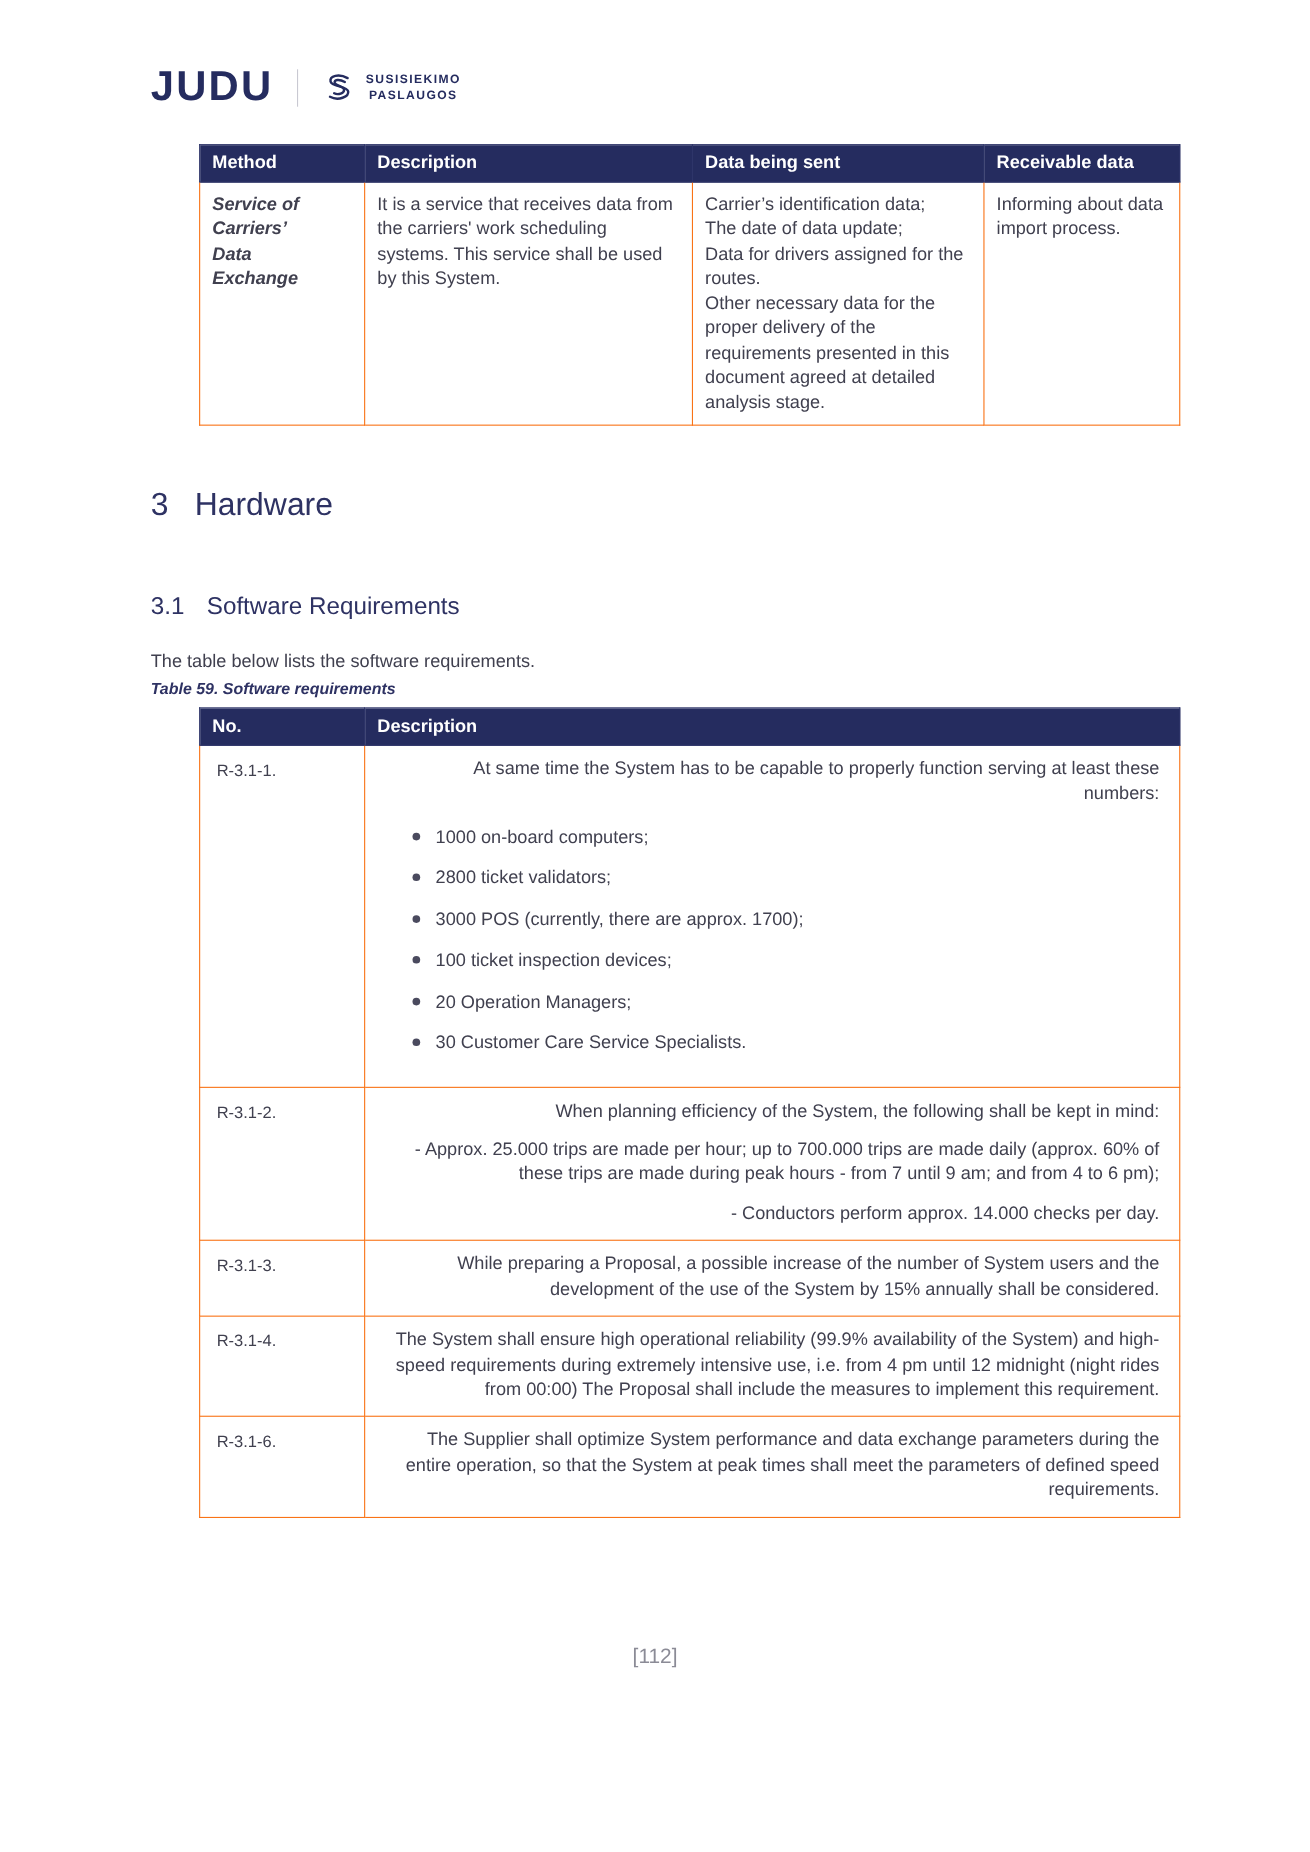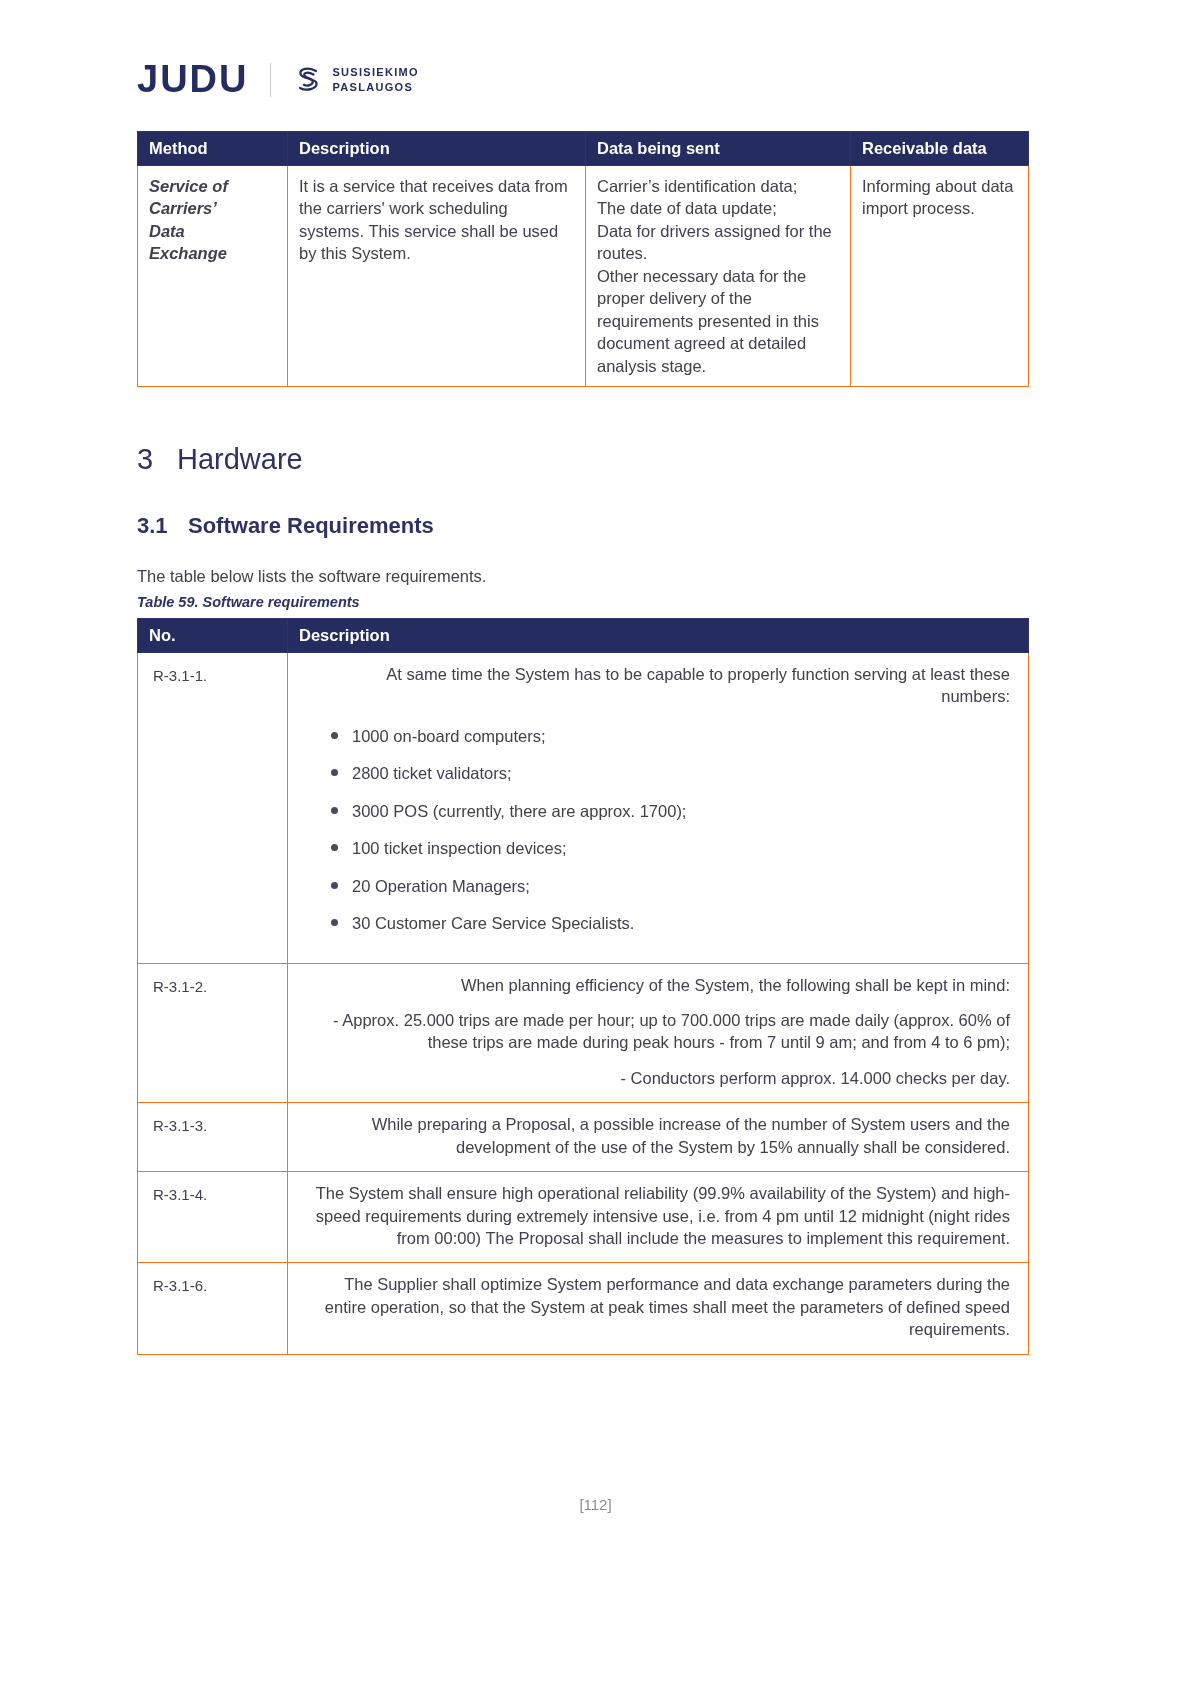--- a/index.html
+++ b/index.html
@@ -10,57 +10,57 @@
     color: #40404f;
   }
   .page { padding: 58px 163px 0 137px; }
 
   
   .logo-row { display: flex; align-items: center; gap: 22px; margin-bottom: 30px; }
   .brand { font-size: 38px; font-weight: bold; color: #252c5f; letter-spacing: 2px; }
   .logo-divider { width: 1px; height: 34px; background: #c9c9d2; }
   .partner { display: flex; align-items: center; gap: 9px; }
   .s-icon svg { display: block; }
-  .partner-text { display: flex; flex-direction: column; font-size: 11px; font-weight: bold; letter-spacing: 1.3px; color: #252c5f; line-height: 1.3; }
+  .partner-text { display: flex; flex-direction: column; font-size: 11px; font-weight: bold; letter-spacing: 1.3px; color: #252c5f; line-height: 1.3; align-items: center; }
 
   
-  table.t { border-collapse: collapse; width: 891px; table-layout: fixed; }
+  table.t { border-collapse: collapse; width: 891px; table-layout: fixed; margin-left: 44px; }
   .t th {
     background: #252c5f; color: #ffffff; text-align: left;
     font-size: 16.5px; font-weight: bold; padding: 7px 11px;
     border: 1px solid #2e3569;
   }
   .t td {
     border: 1px solid #f97316; vertical-align: top;
     font-size: 16.5px; line-height: 1.36; padding: 9px 11px; color: #40404f;
   }
   .method-text { font-weight: bold; font-style: italic; max-width: 102px; }
 
   
   .section-heading { display: flex; margin-top: 54px; font-size: 29px; font-weight: 500; color: #2e3263; line-height: 1.28; }
   .sec-num { width: 40px; flex: 0 0 40px; }
   .sec-line { display: block; }
-  .subsection-heading { display: flex; margin-top: 35px; font-size: 22px; font-weight: 700; color: #2e3263; }
+  .subsection-heading { display: flex; margin-top: 60px; font-size: 22px; font-weight: 400; color: #2e3263; }
   .sub-num { width: 51px; flex: 0 0 51px; }
 
   .intro { margin-top: 28px; font-size: 16.5px; color: #40404f; }
   .caption { margin-top: 8px; font-size: 14.5px; font-weight: bold; font-style: italic; color: #2e3263; }
   .t2 { margin-top: 8px; }
   .t2 td.no-cell { font-size: 15px; padding: 13px 8px 8px 15px; }
   .t2 td.desc-cell { padding: 10px 18px 13px 25px; }
   .desc-cell p { margin: 0 0 13px; text-align: right; }
   .desc-cell p:last-child { margin-bottom: 0; }
   .desc-cell ul { list-style: none; margin: 17px 0 2px; padding: 0 0 0 14px; }
   .desc-cell li { position: relative; padding-left: 25px; margin-bottom: 15px; }
   .desc-cell li::before {
     content: ""; position: absolute; left: 4px; top: 7px;
     width: 7px; height: 7px; border-radius: 50%; background: #4a4a5e;
   }
 
-  .footer { position: absolute; left: 0; top: 1496px; width: 100%; text-align: center; font-size: 15px; color: #8b8b96; }
+  .footer { position: absolute; left: 0; top: 1496px; width: 100%; text-align: center; font-size: 19px; color: #8b8b96; }
 </style>
 </head>
 <body>
 
 <div class="page">
 
   <header class="logo-row">
     <div class="brand">JUDU</div>
     <div class="logo-divider"></div>
     <div class="partner">

